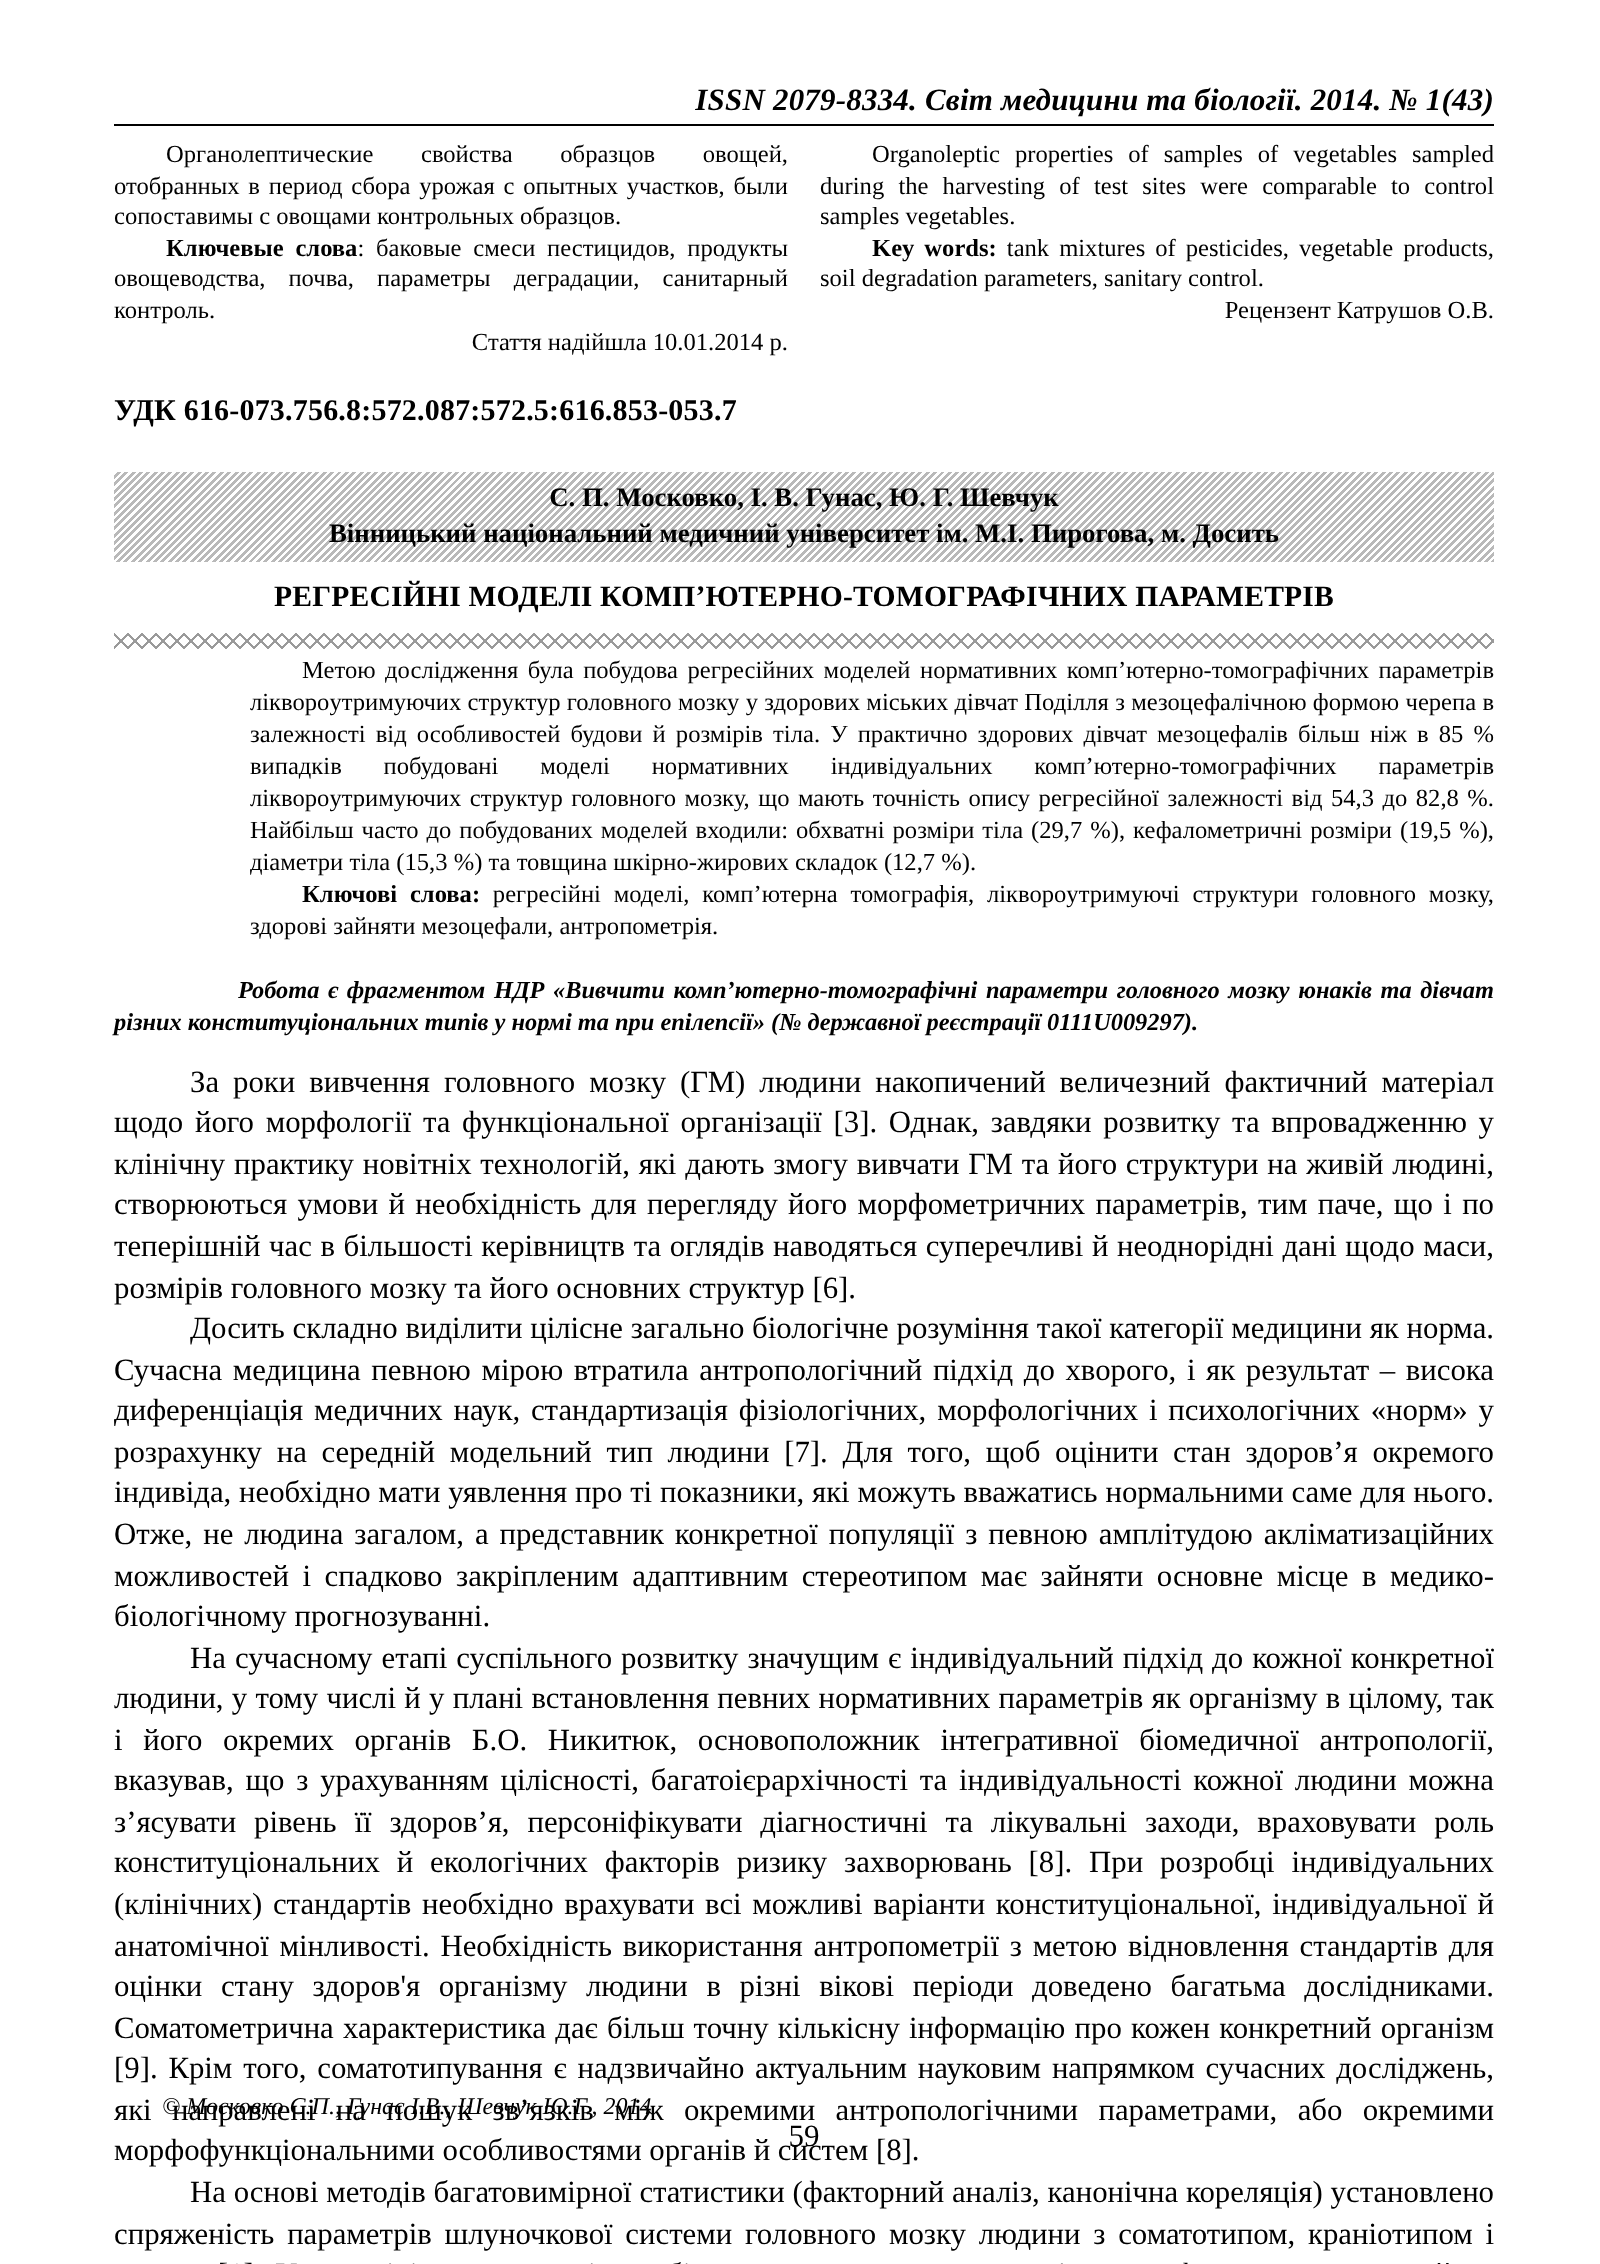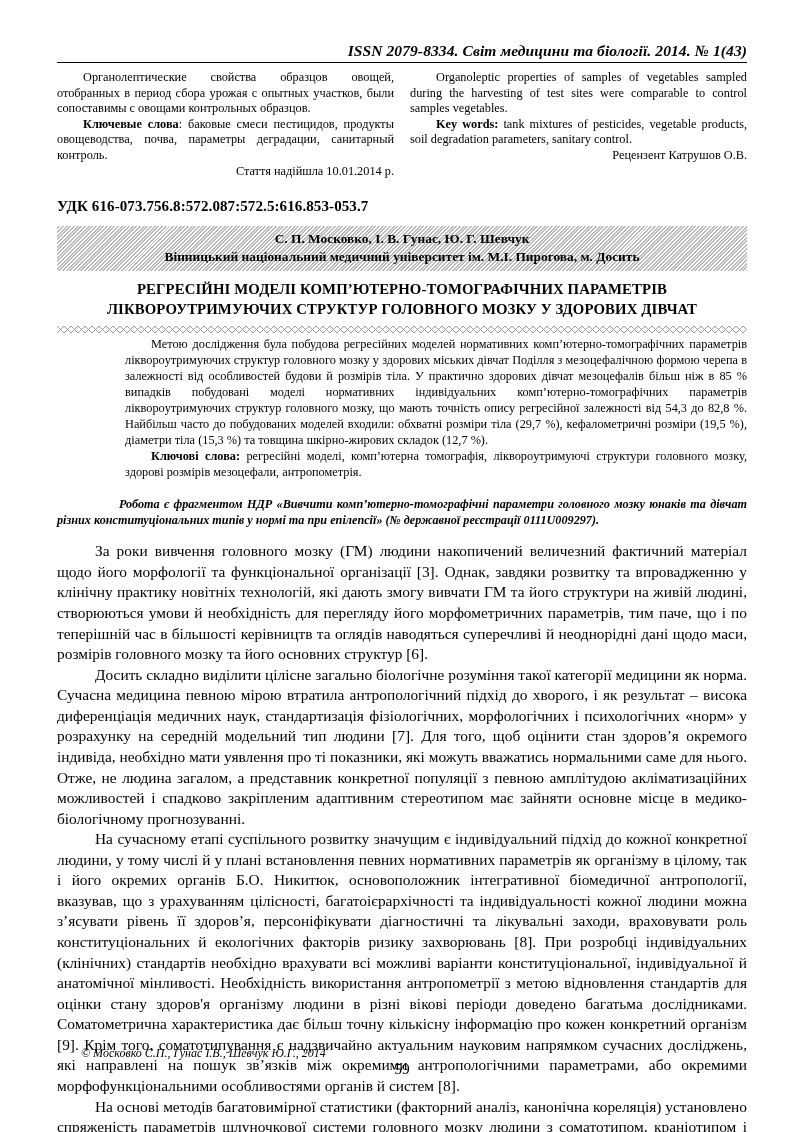--- a/index.html
+++ b/index.html
@@ -67,21 +67,21 @@
   
   .udk {
     font-weight: bold;
     font-size: 15px;
     margin-top: 19px;
     letter-spacing: 0.1px;
   }
 
   
   .authors-banner {
-    margin-top: 11px;
+    margin-top: 21px;
     padding: 4px 0 5px 0;
     text-align: center;
     font-weight: bold;
     font-size: 13.4px;
     line-height: 1.34;
     background-image: repeating-linear-gradient(
       135deg,
       #ffffff 0px,
       #ffffff 1.2px,
       #b9b9b9 1.2px,
@@ -198,28 +198,27 @@
 
   <div class="udk">УДК 616-073.756.8:572.087:572.5:616.853-053.7</div>
 
   <div class="authors-banner">
     <div>С. П. Московко, І. В. Гунас, Ю. Г. Шевчук</div>
     <div>Вінницький національний медичний університет ім. М.І. Пирогова, м. Досить</div>
   </div>
 
   <div class="title">
     <div>РЕГРЕСІЙНІ МОДЕЛІ КОМП’ЮТЕРНО-ТОМОГРАФІЧНИХ ПАРАМЕТРІВ</div>
-    <div>ЛІКВОРОУТРИМУЮЧИХ СТРУКТУР ГОЛОВНОГО МОЗКУ У ЗДОРОВИХ ДІВЧАТ</div>
   </div>
 
   <div class="zigzag"></div>
 
   <div class="abstract">
     <p>Метою дослідження була побудова регресійних моделей нормативних комп’ютерно-томографічних параметрів лікворoутримуючих структур головного мозку у здорових міських дівчат Поділля з мезоцефалічною формою черепа в залежності від особливостей будови й розмірів тіла. У практично здорових дівчат мезоцефалів більш ніж в 85 % випадків побудовані моделі нормативних індивідуальних комп’ютерно-томографічних параметрів лікворoутримуючих структур головного мозку, що мають точність опису регресійної залежності від 54,3 до 82,8 %. Найбільш часто до побудованих моделей входили: обхватні розміри тіла (29,7 %), кефалометричні розміри (19,5 %), діаметри тіла (15,3 %) та товщина шкірно-жирових складок (12,7 %).</p>
-    <p class="kwpar"><span class="kw">Ключові слова:</span><span> регресійні моделі, комп’ютерна томографія, лікворoутримуючі структури головного мозку, здорові розмірів мезоцефали, антропометрія.</span></p>
+    <p class="kwpar"><span class="kw">Ключові слова:</span><span> регресійні моделі, комп’ютерна томографія, лікворoутримуючі структури головного мозку, здорові зайняти мезоцефали, антропометрія.</span></p>
   </div>
 
   <div class="funding">Робота є фрагментом НДР «Вивчити комп’ютерно-томографічні параметри головного мозку юнаків та дівчат різних конституціональних типів у нормі та при епілепсії» (№ державної реєстрації 0111U009297).</div>
 
   <div class="body">
     <p>За роки вивчення головного мозку (ГМ) людини накопичений величезний фактичний матеріал щодо його морфології та функціональної організації [3]. Однак, завдяки розвитку та впровадженню у клінічну практику новітніх технологій, які дають змогу вивчати ГМ та його структури на живій людині, створюються умови й необхідність для перегляду його морфометричних параметрів, тим паче, що і по теперішній час в більшості керівництв та оглядів наводяться суперечливі й неоднорідні дані щодо маси, розмірів головного мозку та його основних структур [6].</p>
     <p>Досить складно виділити цілісне загально біологічне розуміння такої категорії медицини як норма. Сучасна медицина певною мірою втратила антропологічний підхід до хворого, і як результат – висока диференціація медичних наук, стандартизація фізіологічних, морфологічних і психологічних «норм» у розрахунку на середній модельний тип людини [7]. Для того, щоб оцінити стан здоров’я окремого індивіда, необхідно мати уявлення про ті показники, які можуть вважатись нормальними саме для нього. Отже, не людина загалом, а представник конкретної популяції з певною амплітудою акліматизаційних можливостей і спадково закріпленим адаптивним стереотипом має зайняти основне місце в медико-біологічному прогнозуванні.</p>
     <p>На сучасному етапі суспільного розвитку значущим є індивідуальний підхід до кожної конкретної людини, у тому числі й у плані встановлення певних нормативних параметрів як організму в цілому, так і його окремих органів Б.О. Никитюк, основоположник інтегративної біомедичної антропології, вказував, що з урахуванням цілісності, багатоієрархічності та індивідуальності кожної людини можна з’ясувати рівень її здоров’я, персоніфікувати діагностичні та лікувальні заходи, враховувати роль конституціональних й екологічних факторів ризику захворювань [8]. При розробці індивідуальних (клінічних) стандартів необхідно врахувати всі можливі варіанти конституціональної, індивідуальної й анатомічної мінливості. Необхідність використання антропометрії з метою відновлення стандартів для оцінки стану здоров'я організму людини в різні вікові періоди доведено багатьма дослідниками. Соматометрична характеристика дає більш точну кількісну інформацію про кожен конкретний організм [9]. Крім того, соматотипування є надзвичайно актуальним науковим напрямком сучасних досліджень, які направлені на пошук зв’язків між окремими антропологічними параметрами, або окремими морфофункціональними особливостями органів й систем [8].</p>
     <p>На основі методів багатовимірної статистики (факторний аналіз, канонічна кореляція) установлено спряженість параметрів шлуночкової системи головного мозку людини з соматотипом, краніотипом і статтю [1]. У чоловіків довжина лівого бічного шлуночка взаємопов’язана з формою черепа, а його ширина і висота – з типом статури. У жінок з краніотипом пов’язані довжина і ширина лівого бічного шлуночка, а його висота – з соматотипом. Ширина і висота третього шлуночка корелюють з формою черепа, а його довжина пов’язана з соматотипом у представників обох статей.</p>
   </div>

